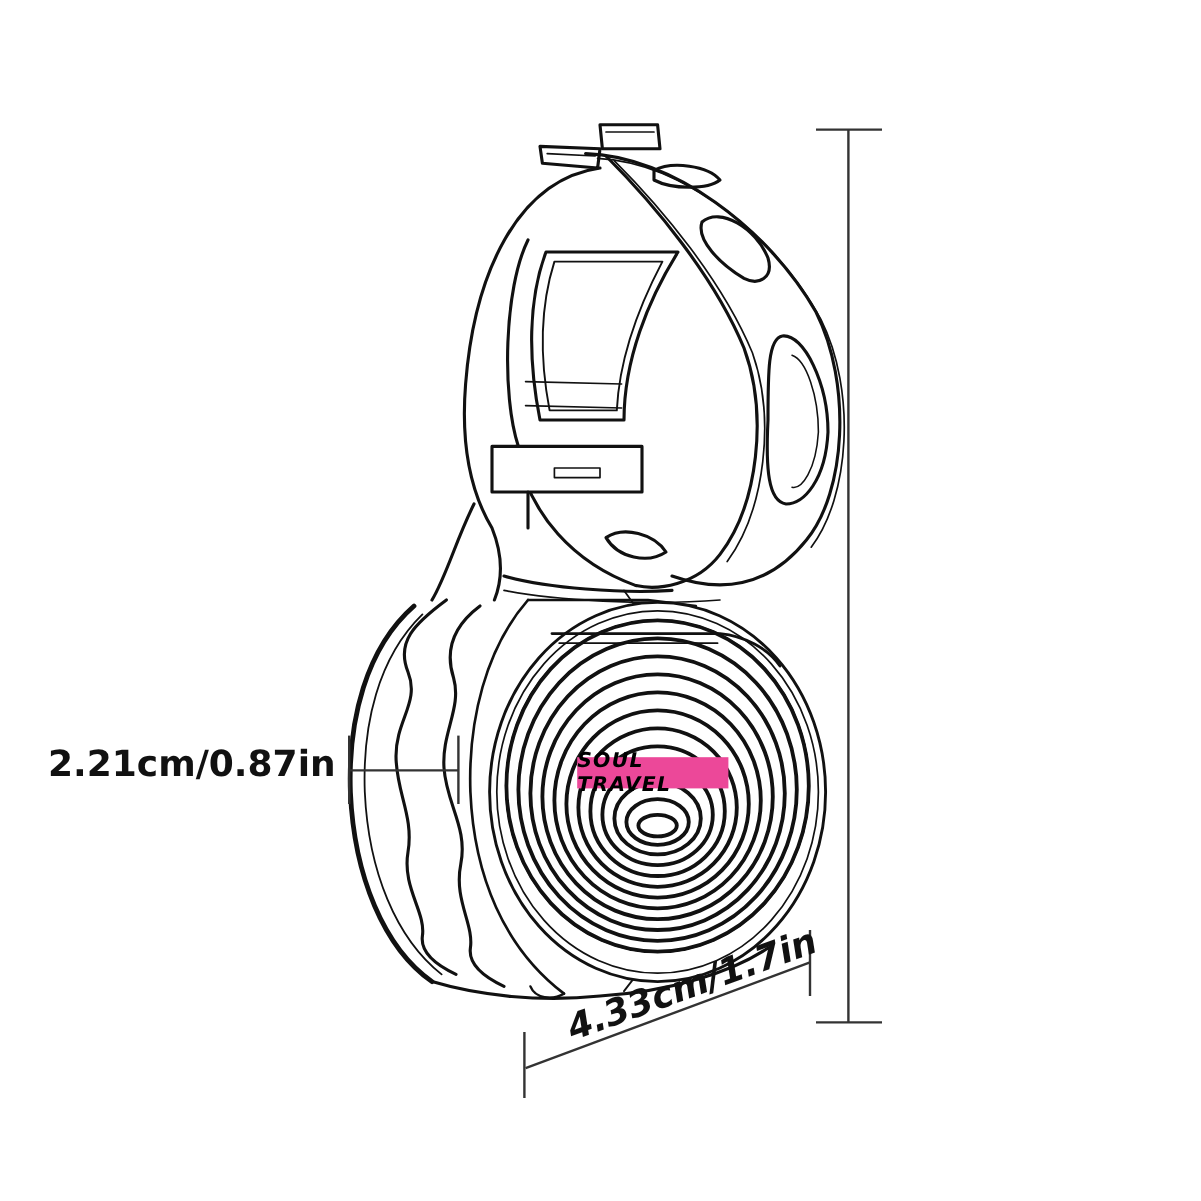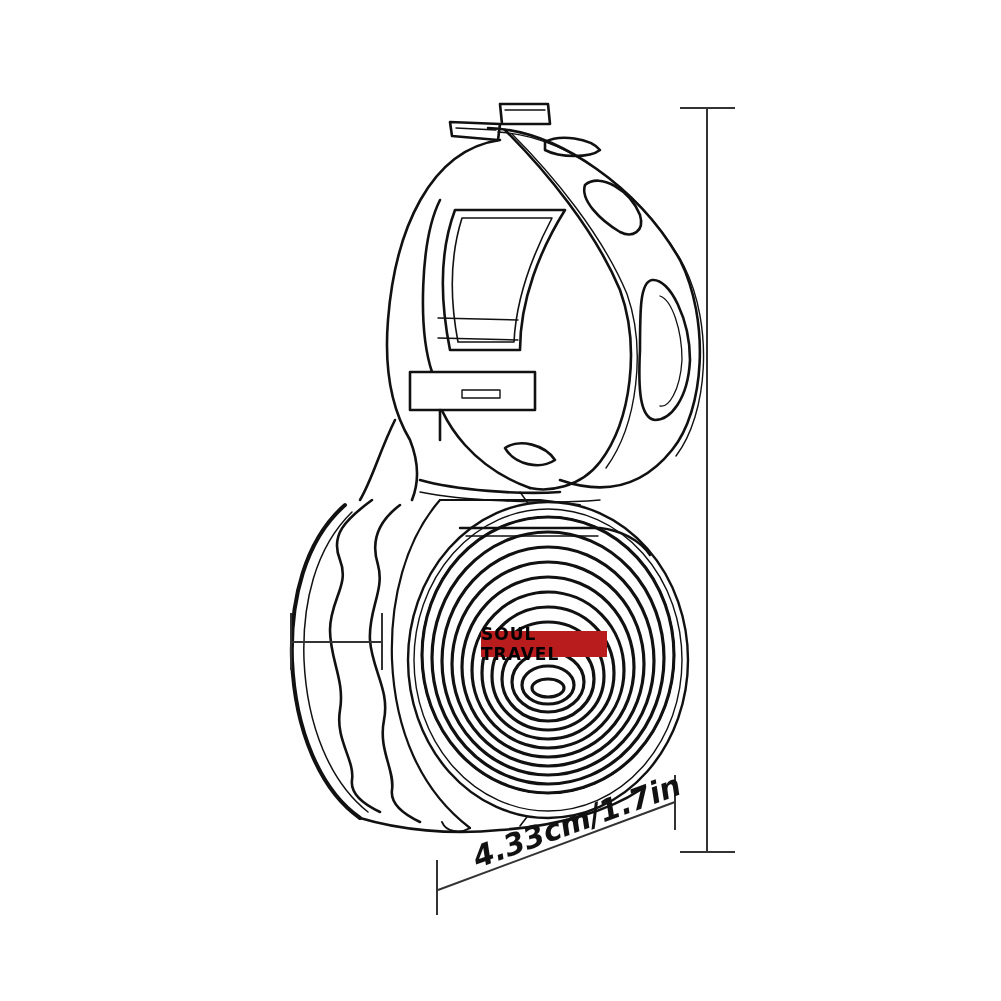--- a/index.html
+++ b/index.html
@@ -17,24 +17,24 @@
   #label-depth { left: 40px; top: 620px; font-size: 30px; }
   #label-width {
     left: 468px; top: 842px; font-size: 30px;
     transform-origin: 0 0;
     transform: rotate(-20deg);
     font-style: italic;
   }
   #brand-label {
     position: absolute; left: 481px; top: 631px;
     width: 126px; height: 26px;
-    background: #b91c1c;
+    background: #ec4899;
     display: flex; align-items: center; justify-content: center;
     font-family: "DejaVu Sans", sans-serif;
-    font-weight: bold; 
+    font-weight: bold; font-style: italic;
     font-size: 17px; color: #000;
     letter-spacing: 1px;
   }
 </style>
 </head>
 <body>
 
 <div id="stage">
   <svg width="1001" height="1001" viewBox="0 0 1001 1001" xmlns="http://www.w3.org/2000/svg">
     <defs>
@@ -137,14 +137,15 @@
       <g>
         <line x1="438" y1="890" x2="675" y2="802"></line>
         <line x1="437" y1="860" x2="437" y2="915"></line>
         <line x1="675" y1="775" x2="675" y2="830"></line>
       </g>
     </g>
   </svg>
 
   <div id="brand-label">SOUL TRAVEL</div>
 
+  <div id="label-depth" class="dim-label">2.21cm/0.87in</div>
   <div id="label-width" class="dim-label">4.33cm/1.7in</div>
 </div>
 
 </body></html>

